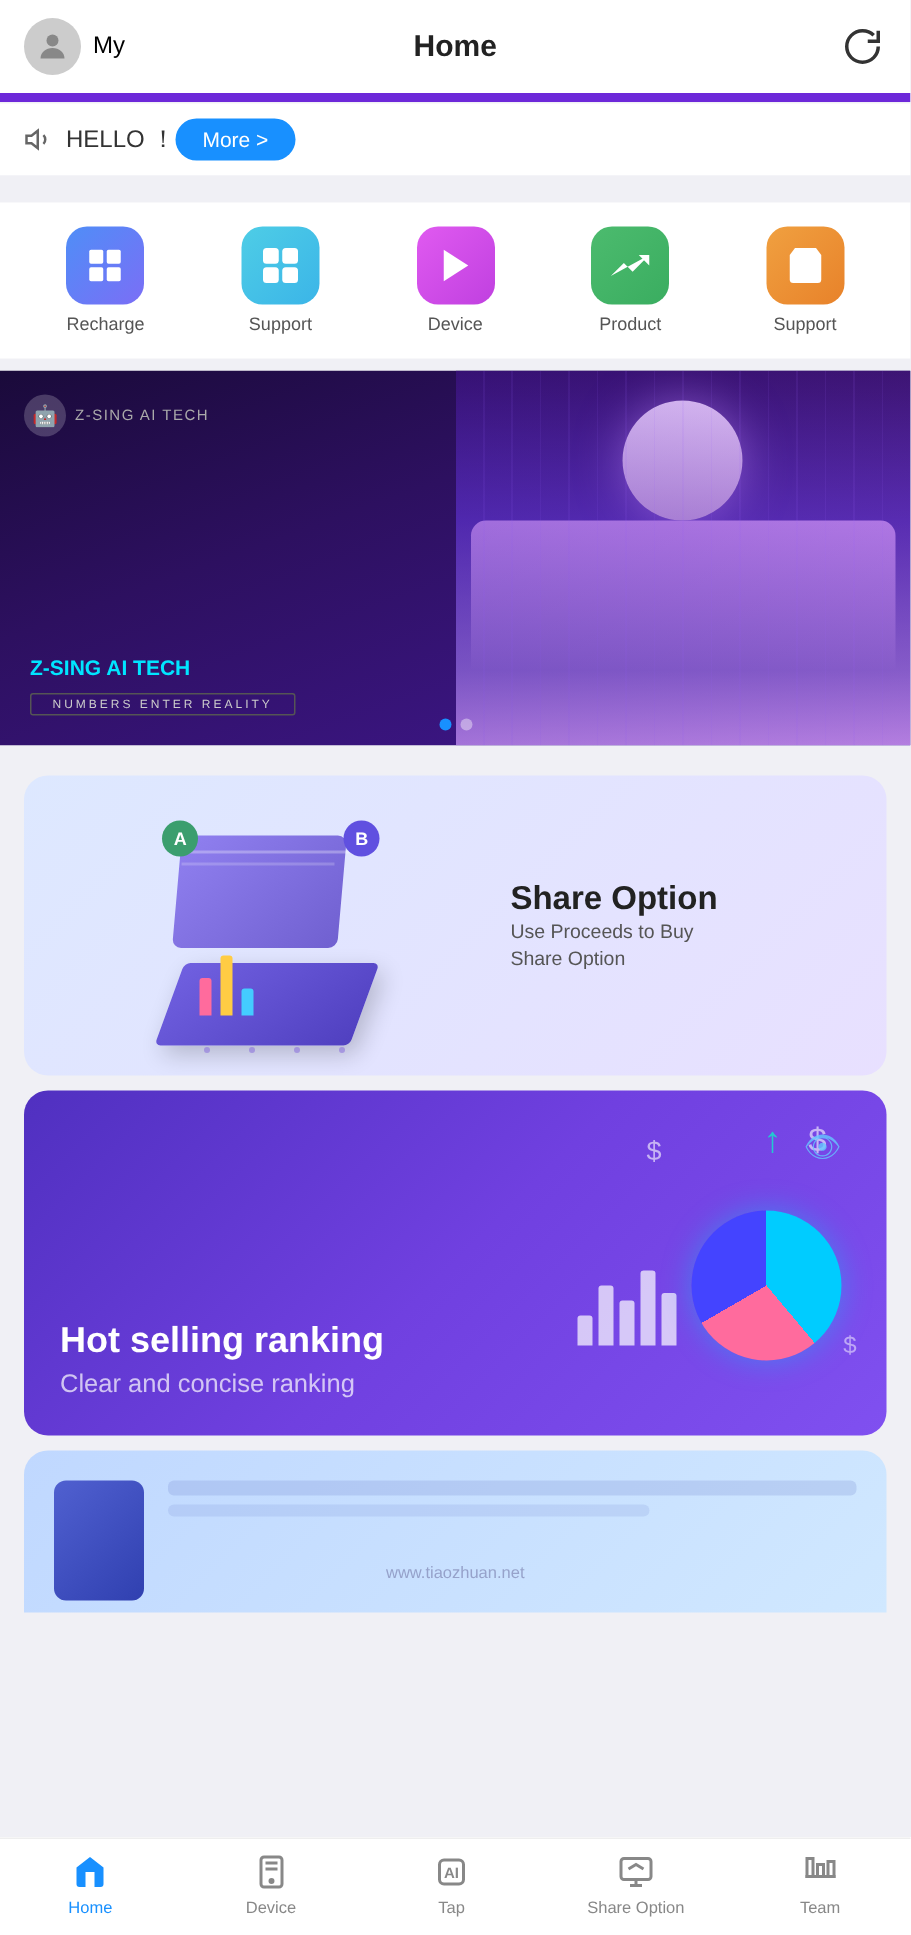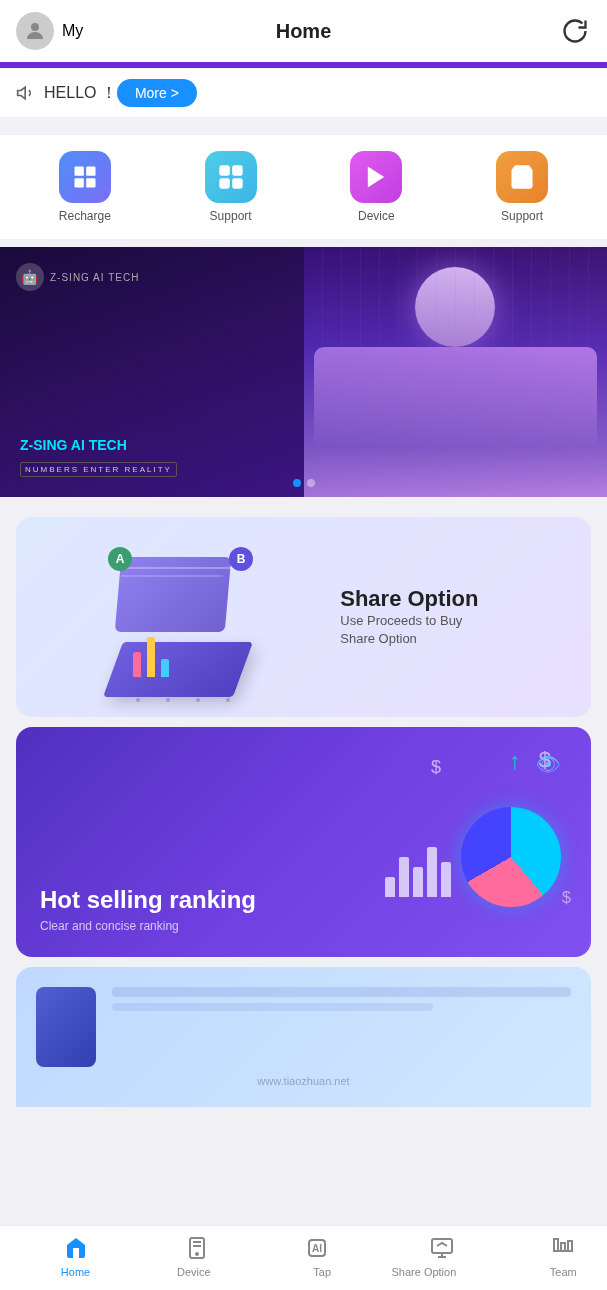--- a/index.html
+++ b/index.html
@@ -173,21 +173,21 @@
       line-height: 1.1;
       margin-top: 4px;
     }
     .banner-tagline {
       color: #ccc;
       font-size: 8px;
       letter-spacing: 2px;
       margin-top: 8px;
       border: 1px solid #555;
       display: inline-block;
-      padding: 2px 4px;
+      padding: 2px 14px;
       border-radius: 2px;
     }
     .banner-right {
       width: 50%;
       background: linear-gradient(160deg, #1a1050 0%, #2a1080 50%, #4020a0 100%);
       position: relative;
       overflow: hidden;
     }
     .banner-right::after {
       content: '';
@@ -281,21 +281,21 @@
       z-index: 2;
     }
     .hot-title {
       color: #fff;
       font-size: 24px;
       font-weight: 800;
       line-height: 1.2;
     }
     .hot-subtitle {
       color: rgba(255,255,255,0.7);
-      font-size: 12px;
+      font-size: 17px;
       margin-top: 4px;
     }
     .hot-visual {
       position: absolute;
       right: 20px;
       top: 20px;
       width: 200px;
       height: 180px;
     }
     
@@ -320,21 +320,21 @@
     .mini-bar {
       width: 10px;
       border-radius: 2px 2px 0 0;
       background: rgba(255,255,255,0.7);
     }
 
     
     .partial-card {
       margin: 0 16px;
       border-radius: 16px 16px 0 0;
-      height: 140px;
+      height: 108px;
       background: linear-gradient(135deg, #c0d8ff 0%, #d0e8ff 100%);
       overflow: hidden;
       position: relative;
     }
     .watermark {
       position: absolute;
       bottom: 20px;
       left: 50%;
       transform: translateX(-50%);
       color: rgba(100,100,150,0.5);
@@ -351,21 +351,21 @@
       background: #fff;
       border-top: 1px solid #eee;
       display: flex;
       justify-content: space-around;
       padding: 8px 0 12px;
       z-index: 100;
     }
     .nav-tab {
       display: flex;
       flex-direction: column;
-      align-items: flex-end;
+      align-items: center;
       gap: 4px;
       cursor: pointer;
       min-width: 60px;
     }
     .nav-tab-icon {
       width: 28px;
       height: 28px;
       display: flex;
       align-items: center;
       justify-content: center;
@@ -445,20 +445,29 @@
     </div>
     <div class="nav-item">
       <div class="nav-icon device">
         <svg width="28" height="28" viewBox="0 0 24 24" fill="white">
           <polygon points="5,3 19,12 5,21"></polygon>
         </svg>
       </div>
       <span class="nav-label">Device</span>
     </div>
     <div class="nav-item">
+      <div class="nav-icon product">
+        <svg width="28" height="28" viewBox="0 0 24 24" fill="white">
+          <polyline points="23,6 13.5,15.5 8.5,10.5 1,18"></polyline>
+          <polyline points="17,6 23,6 23,12"></polyline>
+        </svg>
+      </div>
+      <span class="nav-label">Product</span>
+    </div>
+    <div class="nav-item">
       <div class="nav-icon support">
         <svg width="28" height="28" viewBox="0 0 24 24" fill="white">
           <path d="M6 2L3 6v14a2 2 0 0 0 2 2h14a2 2 0 0 0 2-2V6l-3-4z"></path>
           <line x1="3" y1="6" x2="21" y2="6"></line>
           <path d="M16 10a4 4 0 0 1-8 0"></path>
         </svg>
       </div>
       <span class="nav-label">Support</span>
     </div>
   </div>

